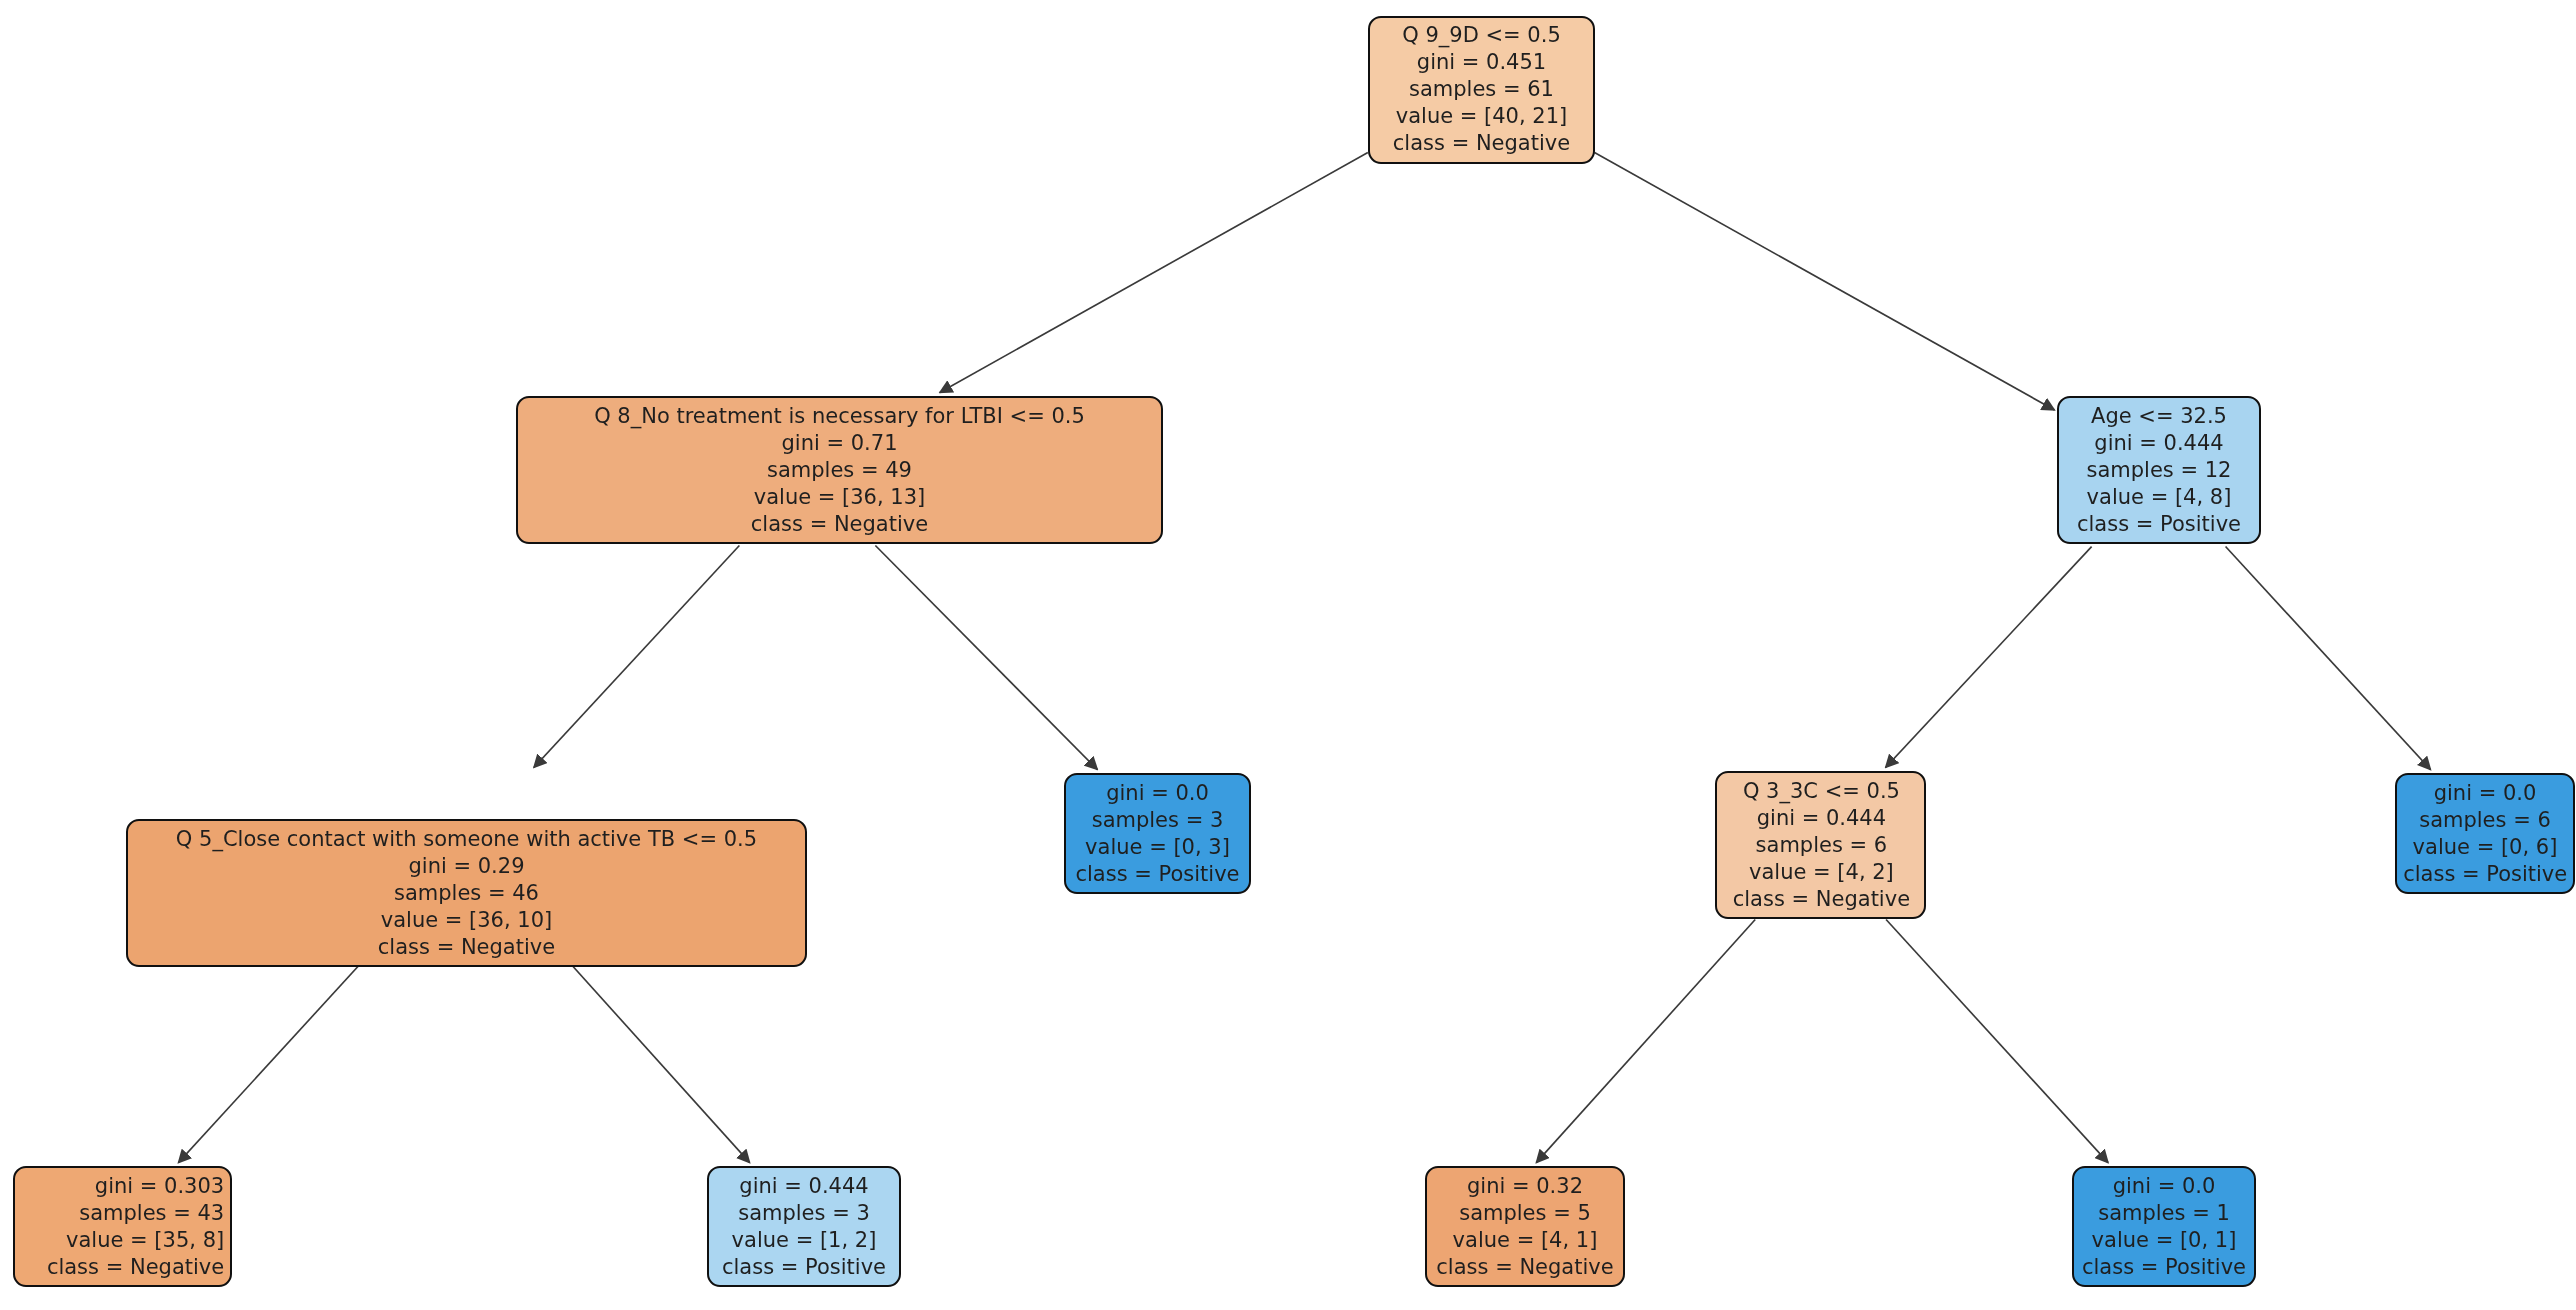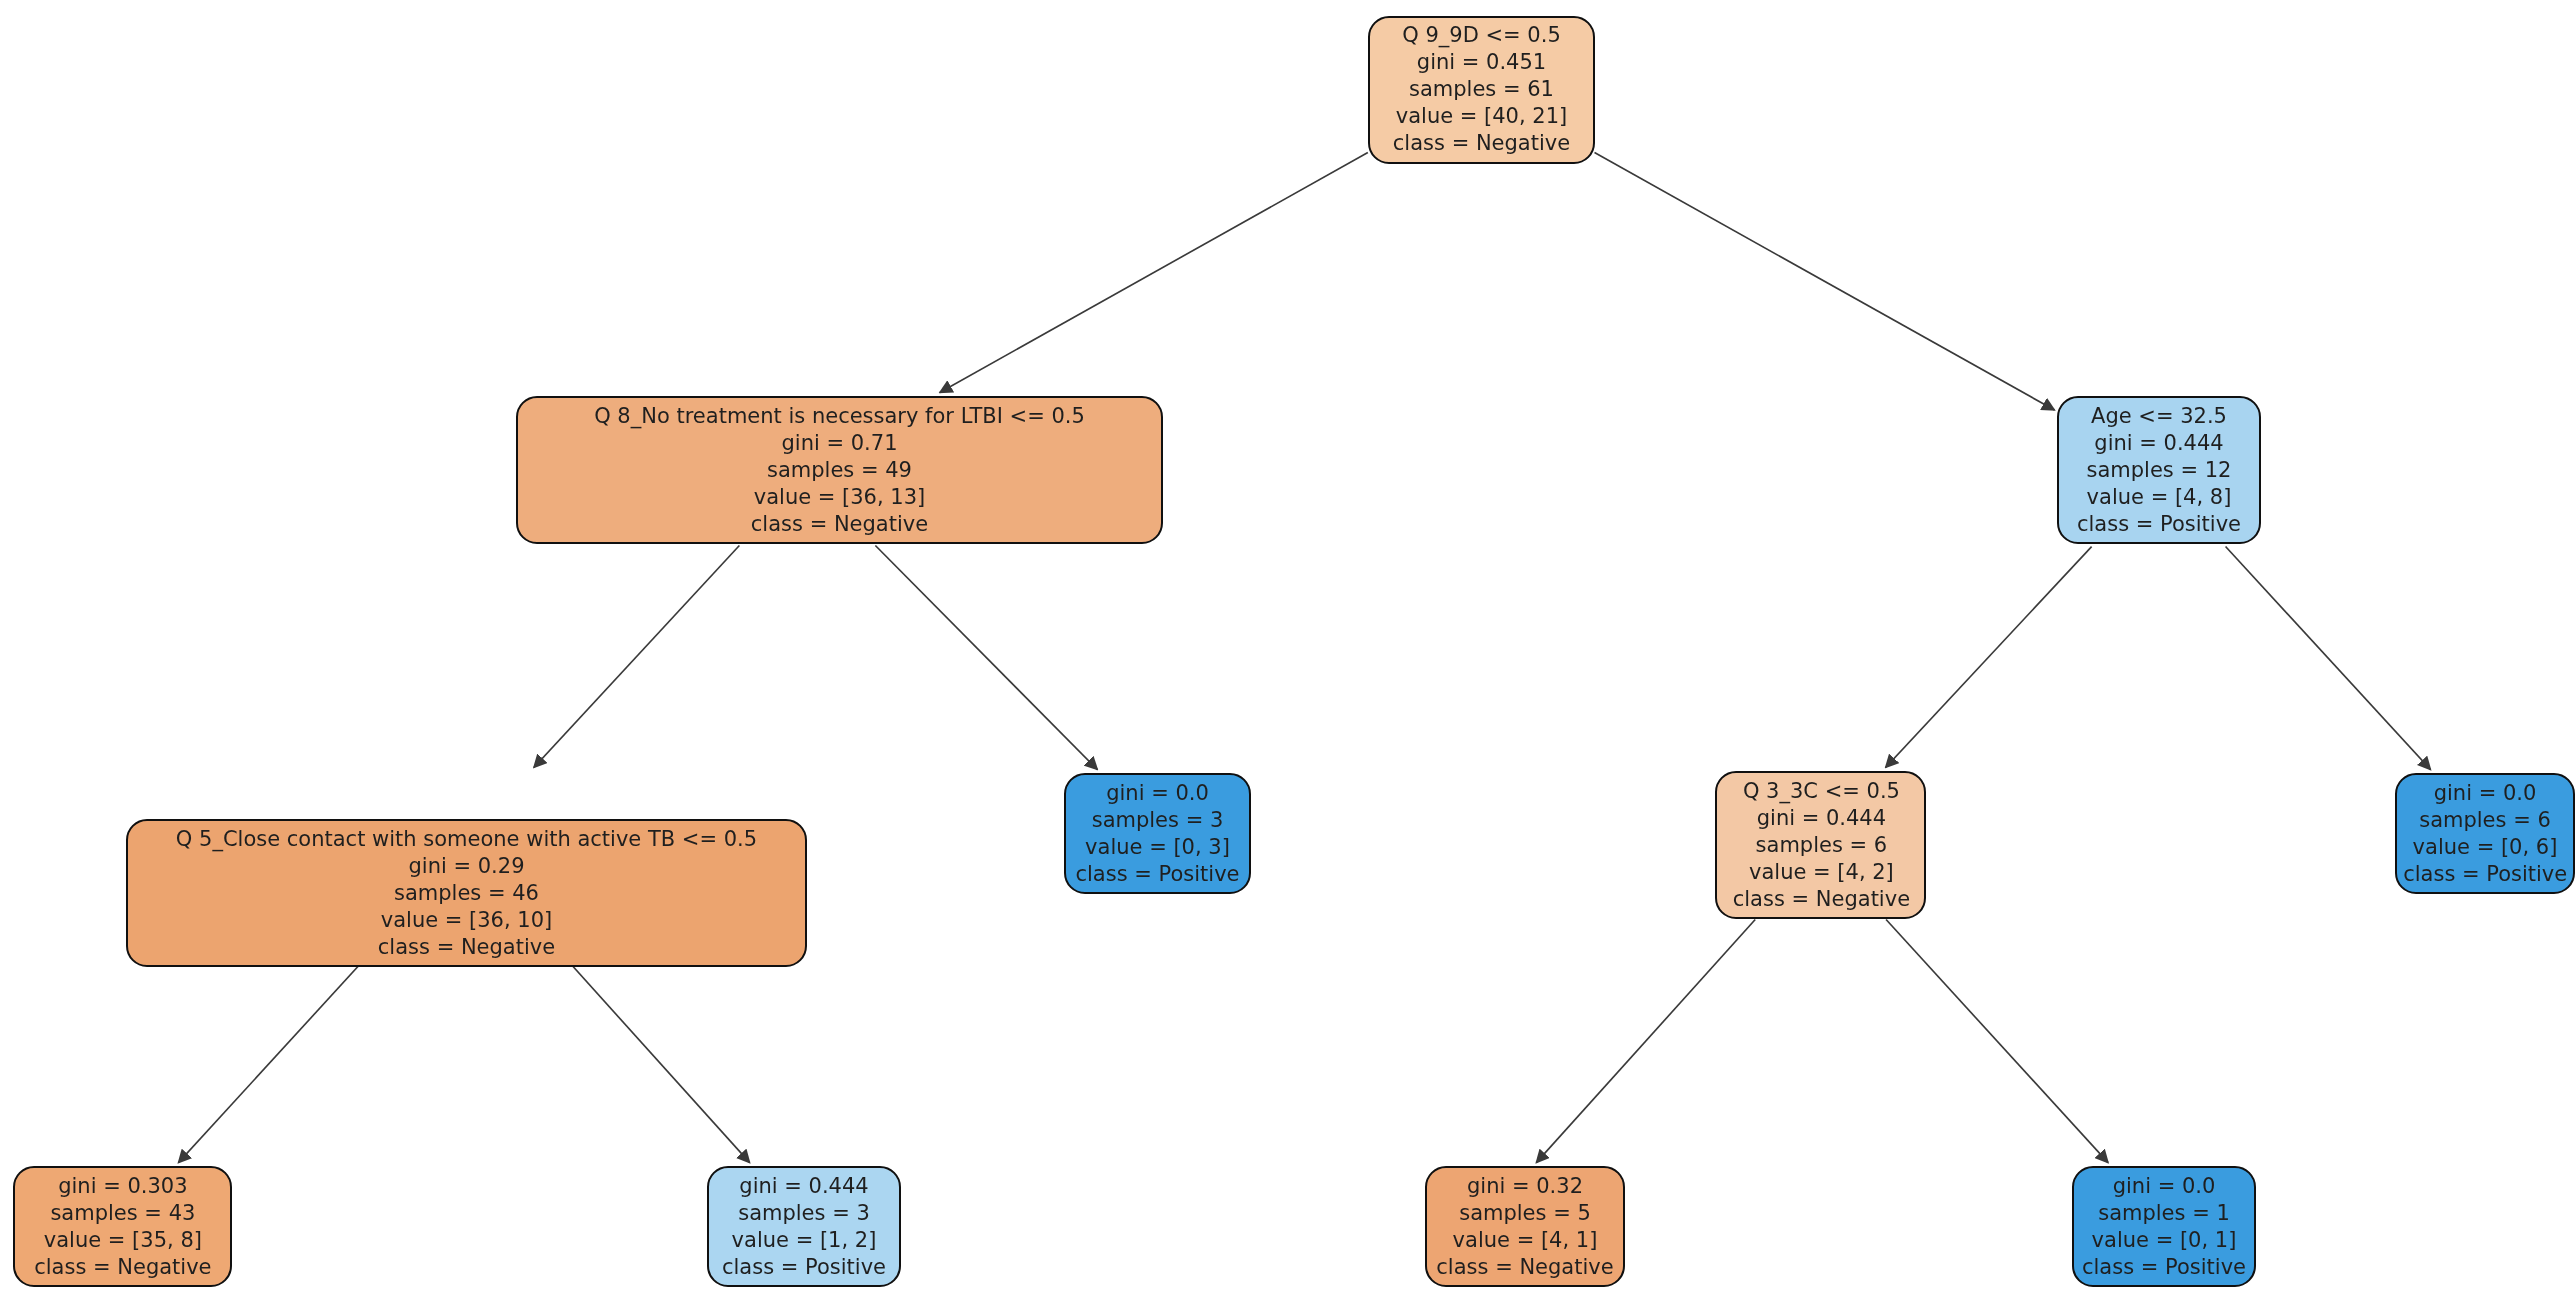--- a/index.html
+++ b/index.html
@@ -25,21 +25,21 @@
   }
   .edges-svg line {
     stroke: #3a3a3a;
     stroke-width: 3.2;
   }
   .node {
     position: absolute;
     z-index: 2;
     box-sizing: border-box;
     border: 2.1px solid #101010;
-    border-radius: 21px;
+    border-radius: 13px;
     padding: 4.6px 6.2px;
     text-align: center;
     color: #1f1f1f;
     font-size: 21px;
     line-height: 27px;
   }
   .node .line {
     white-space: nowrap;
   }
   
@@ -125,21 +125,21 @@
     <div class="line">class = Negative</div>
   </div>
 
   <div class="node n6" style="background-color: rgb(58, 156, 223);">
     <div class="line">gini = 0.0</div>
     <div class="line">samples = 6</div>
     <div class="line">value = [0, 6]</div>
     <div class="line">class = Positive</div>
   </div>
 
-  <div class="node n7" style="background-color: rgb(238, 168, 115);">
+  <div class="node n7" style="background-color: rgb(238, 168, 115); text-align: right;">
     <div class="line">gini = 0.303</div>
     <div class="line">samples = 43</div>
     <div class="line">value = [35, 8]</div>
     <div class="line">class = Negative</div>
   </div>
 
   <div class="node n8" style="background-color: rgb(171, 214, 241);">
     <div class="line">gini = 0.444</div>
     <div class="line">samples = 3</div>
     <div class="line">value = [1, 2]</div>

